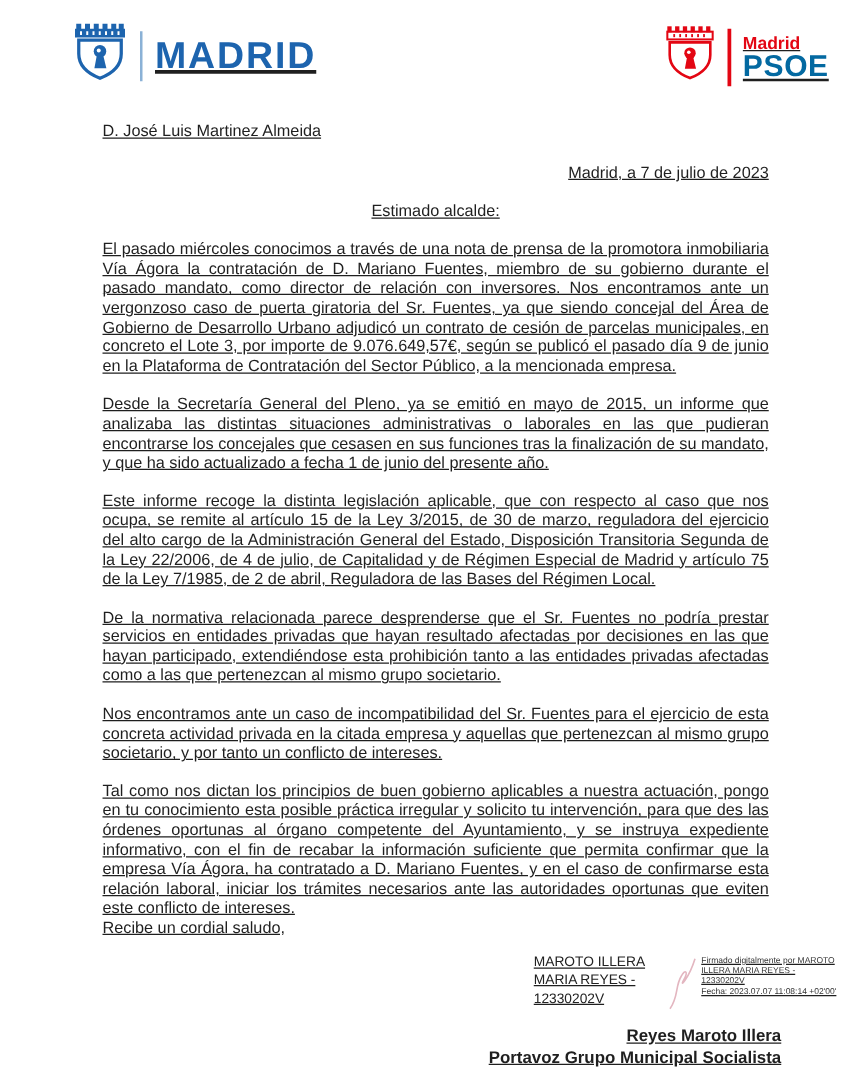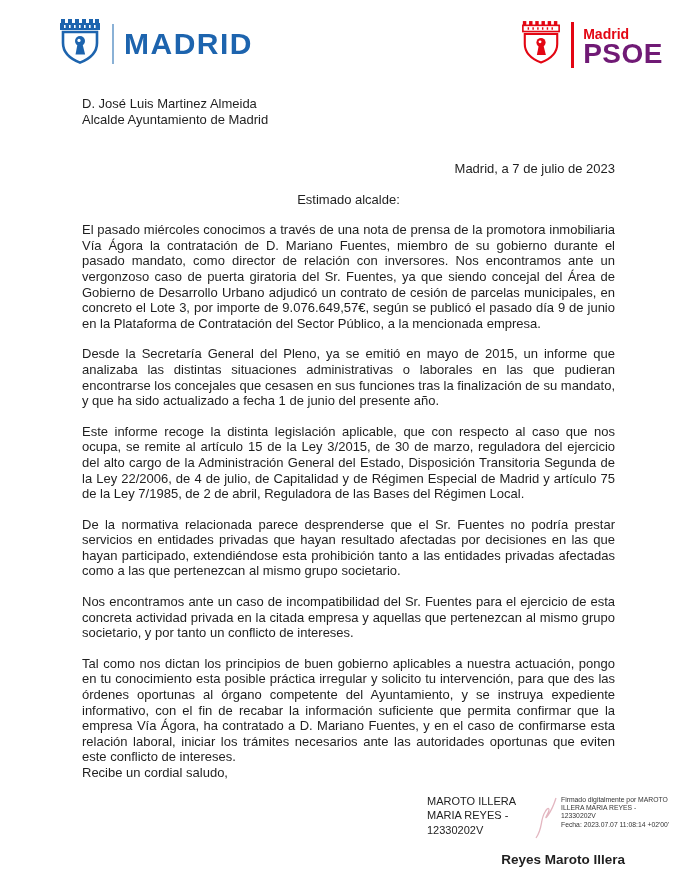--- a/index.html
+++ b/index.html
@@ -3,43 +3,43 @@
 <meta charset="utf-8">
 <style>
   * { margin:0; padding:0; box-sizing:border-box; }
   html, body { background:#ffffff; }
   body {
     width:687px; height:869px;
     font-family:"Liberation Sans", sans-serif;
     color:#1f1f1f;
     overflow:hidden;
   }
-  .page { position:relative; width:687px; height:869px; background:#fff; }
+  .page { position:relative; width:687px; height:869px; background:#fff;text-decoration:underline; }
 
   
   .header {
     display:flex; justify-content:space-between; align-items:flex-start;
     padding:18px 24px 0 58px;
   }
   .citylogo { display:flex; align-items:center; gap:10px; }
   .citylogo .bar { width:2px; height:40px; background:#8ab1d6; }
   .citylogo .word {
     font-size:30px; font-weight:bold; color:#1d64ae;
     letter-spacing:1.5px; line-height:30px;
   }
   .psoelogo { display:flex; align-items:center; gap:9px; margin-top:1px; }
   .psoelogo .bar { width:3px; height:46px; background:#e30613; }
   .psoe-text { display:flex; flex-direction:column; justify-content:center; }
   .psoe-text .region { font-size:14px; font-weight:bold; color:#e30613; line-height:16px; }
-  .psoe-text .party { font-size:28px; font-weight:bold; color:#701a75; line-height:23px; letter-spacing:0.5px; }
+  .psoe-text .party { font-size:24px; font-weight:bold; color:#0369a1; line-height:23px; letter-spacing:0.5px; }
 
   
   .letter { padding:25px 72px 0 82px; font-size:13px; line-height:15.6px; }
   .recipient div { line-height:16px; }
-  .dateline { text-align:right; margin-top:33px; }
+  .dateline { text-align:right; margin-top:17px; }
   .salutation { margin-top:15px;text-align:center; }
   .letter p.body-par { margin-top:15px; text-align:justify; }
   .closing { }
 
   
   .sig-row { margin-top:13px; padding-right:16px; display:flex; justify-content:flex-end; }
   .stamp { display:flex; align-items:flex-start; }
   .cert-name { width:104px; font-size:11px; line-height:14.5px; color:#222; }
   .flourish { width:26px; height:48px; margin:0 2px 0 2px; flex:none; }
   .stamp-details { width:110px; font-size:6.8px; line-height:8.4px; color:#333; padding-top:2px; }
@@ -119,21 +119,20 @@
         <span class="party">PSOE</span>
       </span>
     </div>
 
   </div>
 
   <div class="letter">
 
     <div class="recipient">
       <div>D. José Luis Martinez Almeida</div>
-      <div>Alcalde Ayuntamiento de Madrid</div>
     </div>
 
     <div class="dateline">Madrid, a 7 de julio de 2023</div>
 
     <div class="salutation">Estimado alcalde:</div>
 
     <p class="body-par">El pasado miércoles conocimos a través de una nota de prensa de la promotora inmobiliaria Vía Ágora la contratación de D. Mariano Fuentes, miembro de su gobierno durante el pasado mandato, como director de relación con inversores. Nos encontramos ante un vergonzoso caso de puerta giratoria del Sr. Fuentes, ya que siendo concejal del Área de Gobierno de Desarrollo Urbano adjudicó un contrato de cesión de parcelas municipales, en concreto el Lote 3, por importe de 9.076.649,57€, según se publicó el pasado día 9 de junio en la Plataforma de Contratación del Sector Público, a la mencionada empresa.</p>
     <p class="body-par">Desde la Secretaría General del Pleno, ya se emitió en mayo de 2015, un informe que analizaba las distintas situaciones administrativas o laborales en las que pudieran encontrarse los concejales que cesasen en sus funciones tras la finalización de su mandato, y que ha sido actualizado a fecha 1 de junio del presente año.</p>
     <p class="body-par">Este informe recoge la distinta legislación aplicable, que con respecto al caso que nos ocupa, se remite al artículo 15 de la Ley 3/2015, de 30 de marzo, reguladora del ejercicio del alto cargo de la Administración General del Estado, Disposición Transitoria Segunda de la Ley 22/2006, de 4 de julio, de Capitalidad y de Régimen Especial de Madrid y artículo 75 de la Ley 7/1985, de 2 de abril, Reguladora de las Bases del Régimen Local.</p>
     <p class="body-par">De la normativa relacionada parece desprenderse que el Sr. Fuentes no podría prestar servicios en entidades privadas que hayan resultado afectadas por decisiones en las que hayan participado, extendiéndose esta prohibición tanto a las entidades privadas afectadas como a las que pertenezcan al mismo grupo societario.</p>

